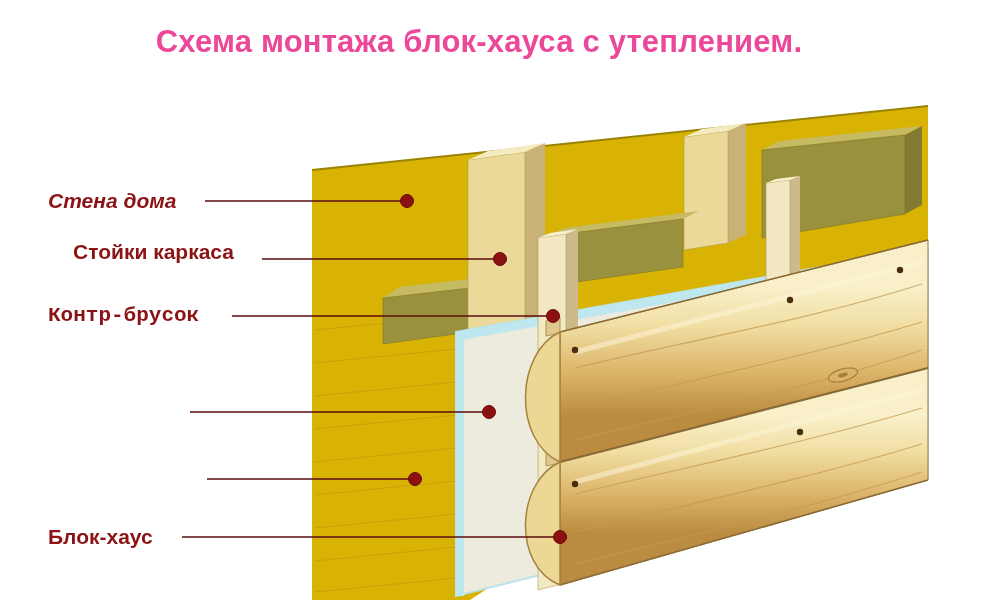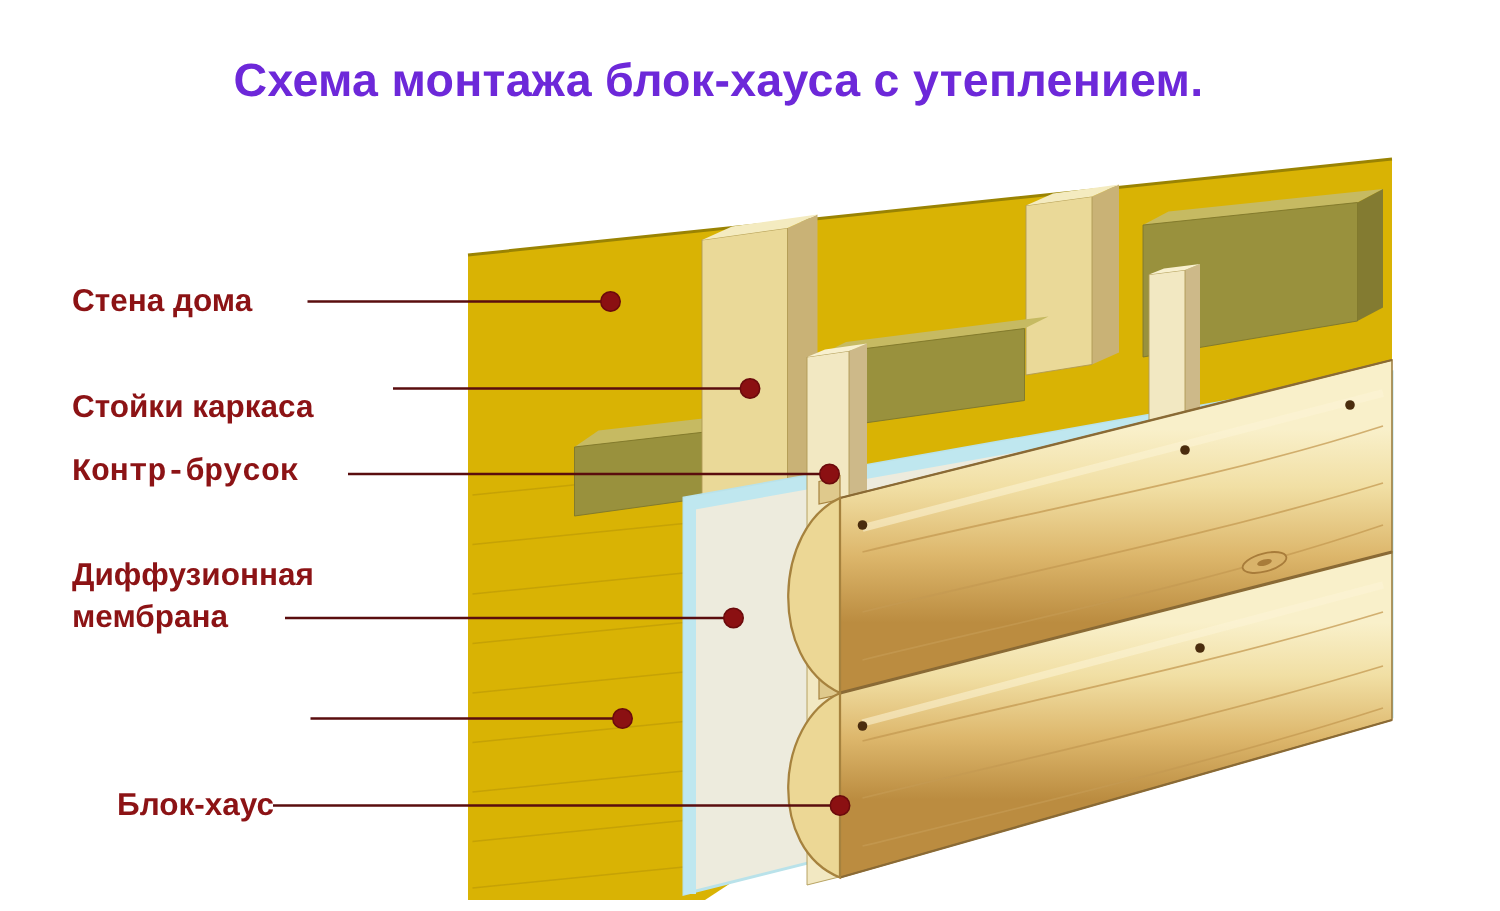--- a/index.html
+++ b/index.html
@@ -1,27 +1,27 @@
 <!DOCTYPE html>
 <html><head>
 <meta charset="utf-8">
 <style>
   html,body{margin:0;padding:0;background:#ffffff;}
   .stage{position:relative;width:1000px;height:607px;background:#ffffff;overflow:hidden;
          font-family:"Liberation Sans",sans-serif;}
-  .title{position:absolute;left:0;top:36px;width:958px;text-align:center;
-         font-size:31px;font-weight:bold;color:#6d28d9;letter-spacing:.2px;}
+  .title{position:absolute;left:0;top:24px;width:958px;text-align:center;
+         font-size:31px;font-weight:bold;color:#ec4899;letter-spacing:.2px;}
   .illustration{position:absolute;left:0;top:0;width:1000px;height:607px;}
   .lbl{position:absolute;left:48px;font-size:21px;font-weight:bold;color:#8c1315;line-height:28px;}
-  .lbl-0{top:187px;}
-  .lbl-1{top:258px;}
+  .lbl-0{top:187px;font-style:italic;}
+  .lbl-1{top:238px;margin-left:25px;}
   .lbl-2{top:302px;font-family:Liberation Mono, monospace;}
   .lbl-3{top:370px;width:238px;}
   .lbl-4{top:465px;}
-  .lbl-5{top:523px;margin-left:30px;}
+  .lbl-5{top:523px;}
 </style>
 </head>
 <body>
 
 <div class="stage">
 
   <svg class="illustration" viewBox="0 0 1000 607">
     <defs>
       <linearGradient id="logGrad1" gradientUnits="userSpaceOnUse" x1="744" y1="286" x2="744" y2="415">
         <stop offset="0" stop-color="#f9f0ca"></stop>
@@ -128,16 +128,15 @@
       <circle cx="415" cy="479" r="6.5" fill="#8b1012"></circle>
       <circle cx="560" cy="537" r="6.5" fill="#8b1012"></circle>
     </g>
   </svg>
 
   <div class="title">Схема монтажа блок-хауса с утеплением.</div>
 
   <div class="lbl lbl-0">Стена дома</div>
   <div class="lbl lbl-1">Стойки каркаса</div>
   <div class="lbl lbl-2">Контр-брусок</div>
-  <div class="lbl lbl-3">Диффузионная мембрана</div>
   <div class="lbl lbl-5">Блок-хаус</div>
 
 </div>
 
 </body></html>

